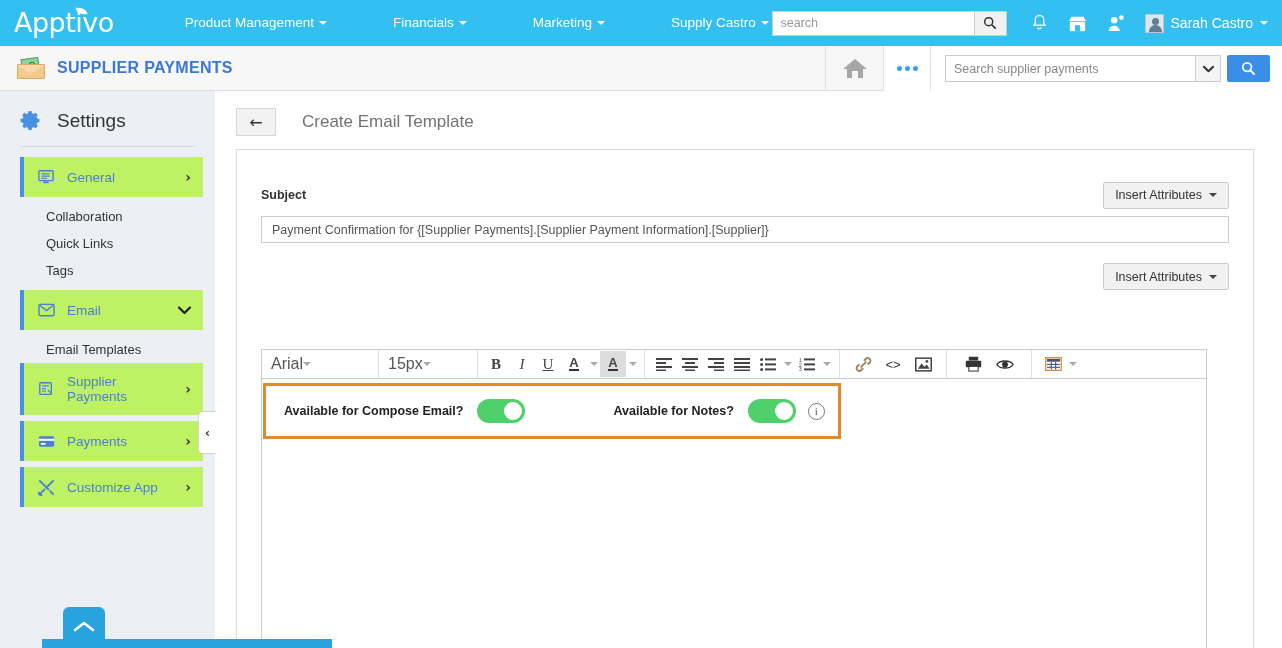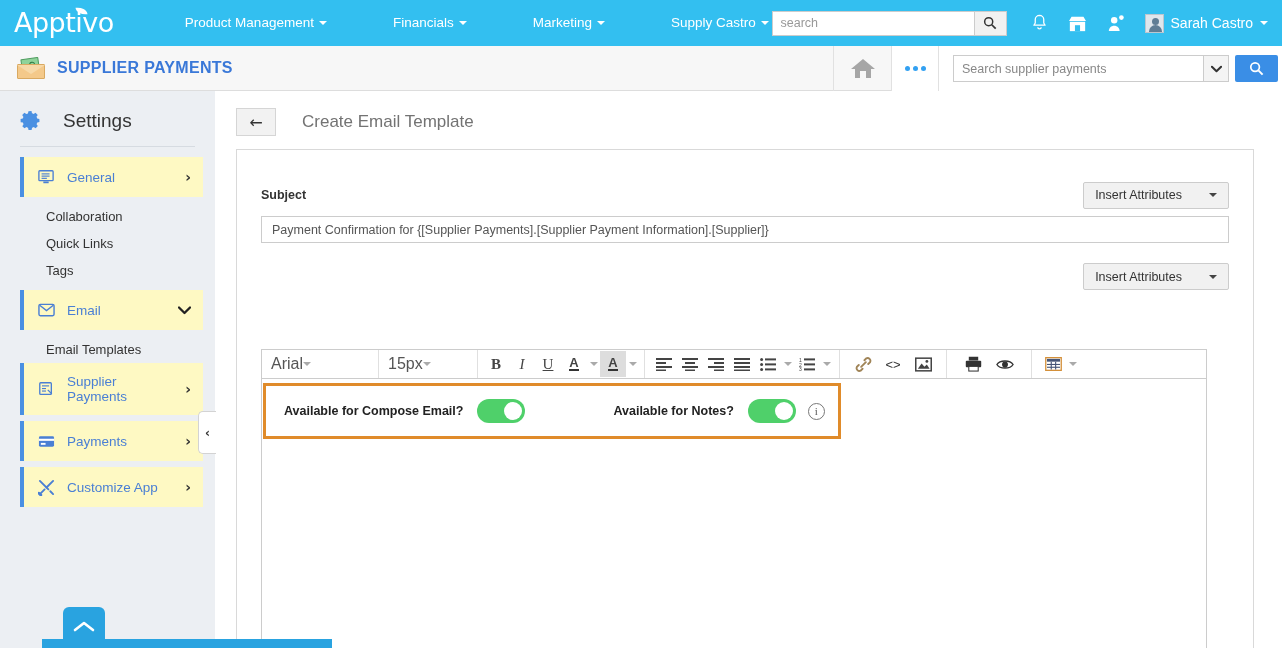--- a/index.html
+++ b/index.html
@@ -99,21 +99,21 @@
   }
   #homebtn {
     width: 58px; display:flex; align-items:center; justify-content:center;
     border-left: 1px solid #e1e1e1; cursor:pointer;
   }
   #dotsbtn {
     width: 48px; background:#fff; display:flex; align-items:center; justify-content:center;
     border-left: 1px solid #e1e1e1; border-right: 1px solid #e1e1e1; cursor:pointer; gap:3px;
   }
   .dot { width:5px; height:5px; border-radius:50%; background:#33a1f2; }
-  #appsearchwrap { display:flex; align-items:center; padding: 0 4px 0 14px; background:#fff; }
+  #appsearchwrap { display:flex; align-items:center; padding: 0 12px 0 14px; background:#fff; }
   #appsearchinput {
     width: 250px; height: 27px; border:1px solid #ccc; border-right:none;
     padding: 0 8px; font-size: 12.5px; color:#555; outline:none;
     font-family: "Liberation Sans", sans-serif;
   }
   #appsearchinput::placeholder { color:#888; }
   #appsearchdrop {
     width: 26px; height: 27px; border:1px solid #ccc; background:#f4f4f4;
     display:flex; align-items:center; justify-content:center; cursor:pointer;
   }
@@ -127,24 +127,24 @@
   #body { display:flex; height: 557px; position: relative; }
 
   
   #sidebar {
     width: 215px; background:#eceff3; padding-top: 14px; position: relative;
     flex-shrink: 0;
   }
   #settings-head {
     display:flex; align-items:center; padding: 4px 0 8px 20px;
   }
-  #settings-head .label { font-size: 19px; color:#333; margin-left: 20px; }
+  #settings-head .label { font-size: 19px; color:#333; margin-left: 14px; }
   #sidebar hr { border:none; border-top:1px solid #d6dbe1; margin: 6px 20px 10px 20px; }
   .snav {
-    background:#fef9c3; margin: 0 12px 6px 20px; height: 40px;
+    background:#bef264; margin: 0 12px 6px 20px; height: 40px;
     display:flex; align-items:center; border-left: 4px solid #4a90e2;
     cursor:pointer; position:relative; padding-left: 12px;
   }
   .snav.tall { height: 52px; }
   .snav .sicon { width: 20px; display:flex; align-items:center; justify-content:center; margin-right:11px; }
   .snav .slabel { color:#4a7fd4; font-size: 13.5px; line-height: 15px; }
   .snav .schev {
     position:absolute; right: 12px; font-weight: bold; font-size: 14px; color:#333;
     font-family:"DejaVu Sans", sans-serif;
   }
@@ -188,21 +188,21 @@
   .req { color:#e8786d; margin-right:3px; }
   .finput {
     width: 100%; height: 27px; border:1px solid #ccc; margin-top: 8px;
     padding: 0 10px; font-size: 12.5px; color:#555; outline:none; background:#fff;
     font-family:"Liberation Sans", sans-serif;
   }
   .rowhead { display:flex; align-items:center; justify-content:space-between; height: 30px; }
   .insertbtn {
     height: 27px; border:1px solid #ccc; background:#f1f1f1; color:#333;
     font-size:12.5px; padding: 0 11px; display:flex; align-items:center; cursor:pointer;
-    font-family:"Liberation Sans", sans-serif; border-radius:2px;gap:20px;
+    font-family:"Liberation Sans", sans-serif; border-radius:2px;
   }
   .insertbtn .caret2 {
     display:inline-block; width:0; height:0; margin-left:7px;
     border-left:4px solid transparent; border-right:4px solid transparent;
     border-top:4px solid #444;
   }
 
   
   #togglebox {
     position:absolute; left: 263px; top: 292px; width: 578px; height: 56px;

